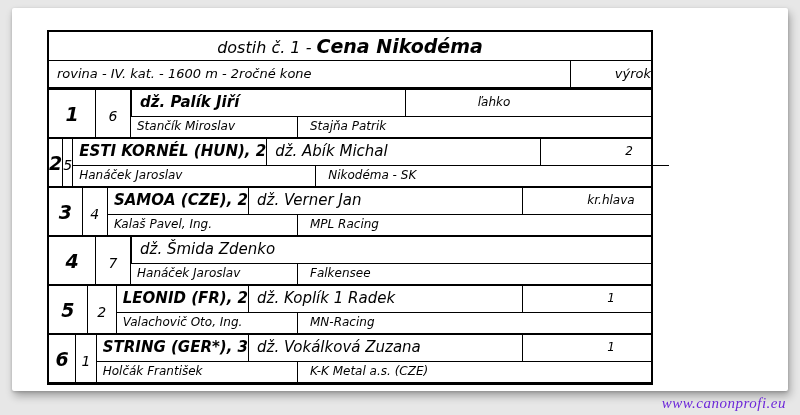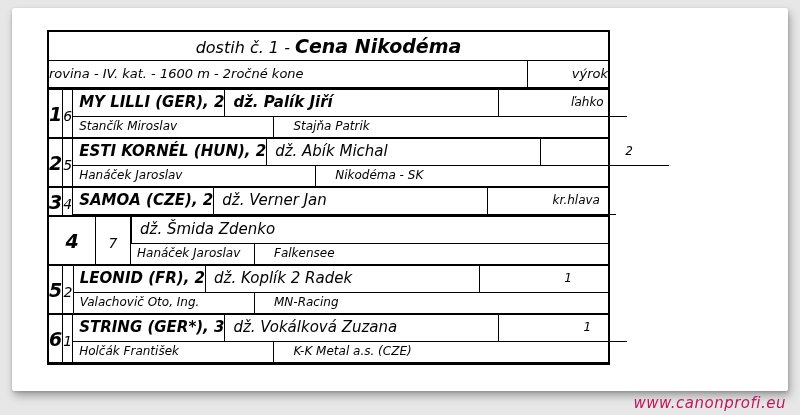--- a/index.html
+++ b/index.html
@@ -23,21 +23,21 @@
     width: 776px;
     height: 383px;
     background: #ffffff;
     box-shadow: 2px 5px 9px rgba(0,0,0,0.30), 0 1px 3px rgba(0,0,0,0.18);
     border-radius: 2px;
   }
   .rtable {
     position: absolute;
     left: 35px;
     top: 22px;
-    width: 563px;
+    width: 606px;
     border: 2px solid #000;
     border-bottom-width: 3px;
     box-sizing: border-box;
     background: #fff;
     font-style: italic;
     color: #000;
   }
   .title-row {
     height: 28px;
     line-height: 28px;
@@ -49,21 +49,21 @@
   .title-name   { font-size: 19px; font-weight: bold; }
   .subtitle-row {
     display: flex;
     height: 26px;
     border-bottom: 3px solid #000;
   }
   .subtitle-cell {
     flex: 1;
     font-size: 13px;
     line-height: 26px;
-    padding-left: 0;
+    padding-left: 8px;
   }
   .verdict-head {
     width: 80px;
     border-left: 1px solid #000;
     font-size: 13px;
     line-height: 26px;
     text-align: right;
   }
   .entry {
     display: flex;
@@ -132,21 +132,21 @@
     line-height: 19px;
     padding-left: 6px;
     white-space: nowrap;
     overflow: hidden;
   }
   .stable {
     width: 354px;
     border-left: 1px solid #000;
     font-size: 12px;
     line-height: 19px;
-    padding-left: 19px;
+    padding-left: 12px;
     box-sizing: border-box;
     white-space: nowrap;
     overflow: hidden;
   }
   .watermark {
     position: absolute;
     right: 14px;
     bottom: 3px;
     font-size: 15px;
     font-style: italic;
@@ -170,21 +170,20 @@
         <div class="subtitle-cell">rovina - IV. kat. - 1600 m - 2ročné kone</div>
         <div class="verdict-head">výrok</div>
       </div>
 
       <div id="entries">
   <div class="entry">
     <div class="pos-cell">1</div>
     <div class="num-cell">6</div>
     <div class="entry-main">
       <div class="line1">
-        <div class="horse">MY LILLI (GER), 2</div>
         <div class="jockey bold">dž. Palík Jiří</div>
         <div class="verdict">ľahko</div>
       </div>
       <div class="line2">
         <div class="trainer">Stančík Miroslav</div>
         <div class="stable">Stajňa Patrik</div>
       </div>
     </div>
   </div>
 
@@ -206,20 +205,24 @@
 
   <div class="entry">
     <div class="pos-cell">3</div>
     <div class="num-cell">4</div>
     <div class="entry-main">
       <div class="line1">
         <div class="horse">SAMOA (CZE), 2</div>
         <div class="jockey">dž. Verner Jan</div>
         <div class="verdict">kr.hlava</div>
       </div>
+      <div class="line2">
+        <div class="trainer">Kalaš Pavel, Ing.</div>
+        <div class="stable">MPL Racing</div>
+      </div>
     </div>
   </div>
 
   <div class="entry">
     <div class="pos-cell">4</div>
     <div class="num-cell">7</div>
     <div class="entry-main">
       <div class="line1">
         <div class="jockey">dž. Šmida Zdenko</div>
       </div>
@@ -229,21 +232,21 @@
       </div>
     </div>
   </div>
 
   <div class="entry">
     <div class="pos-cell">5</div>
     <div class="num-cell">2</div>
     <div class="entry-main">
       <div class="line1">
         <div class="horse">LEONID (FR), 2</div>
-        <div class="jockey">dž. Koplík 2 Radek</div>
+        <div class="jockey">dž. Koplík 1 Radek</div>
         <div class="verdict">1</div>
       </div>
       <div class="line2">
         <div class="trainer">Valachovič Oto, Ing.</div>
         <div class="stable">MN-Racing</div>
       </div>
     </div>
   </div>
 
   <div class="entry">
@@ -259,14 +262,14 @@
         <div class="trainer">Holčák František</div>
         <div class="stable">K-K Metal a.s. (CZE)</div>
       </div>
     </div>
   </div>
 </div>
 
     </div>
   </div>
 
-  <div class="watermark" style="color: #be185d;">www.canonprofi.eu</div>
+  <div class="watermark" style="color: #6d28d9; font-family: Liberation Serif, serif;">www.canonprofi.eu</div>
 </div>
 
 </body></html>

